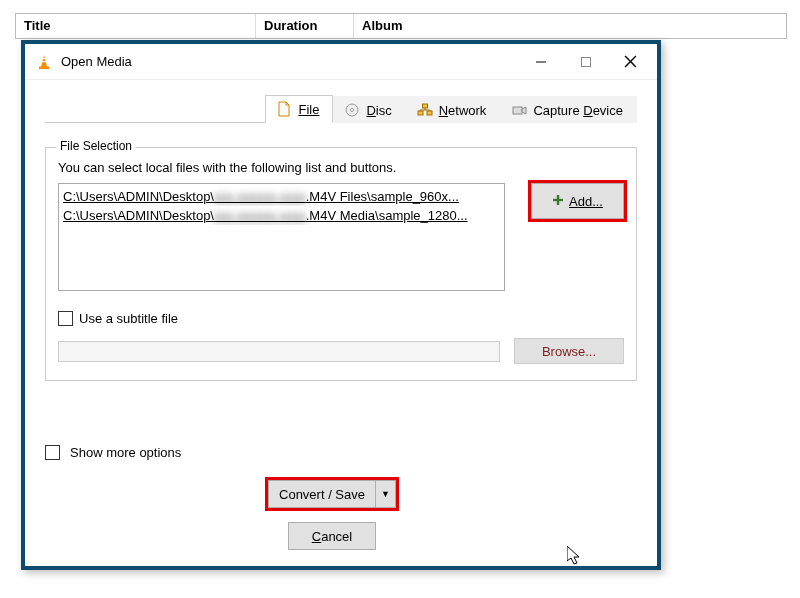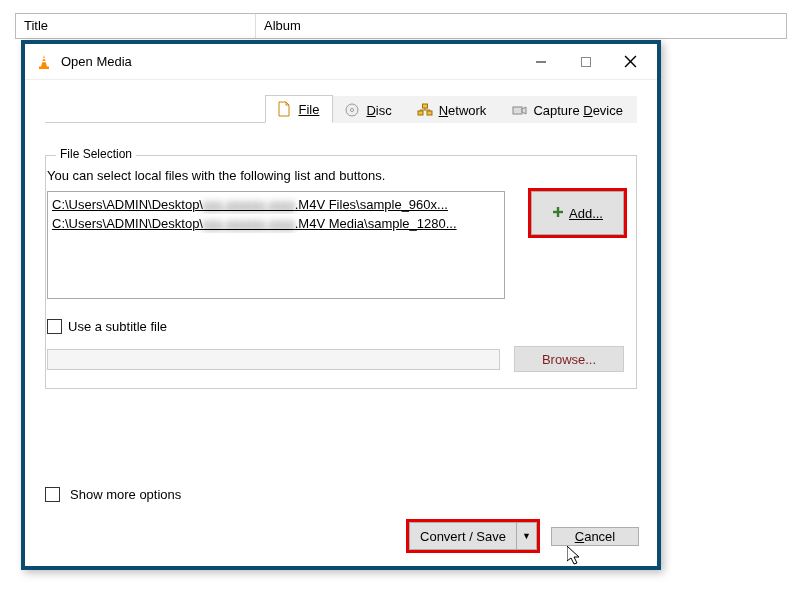--- a/index.html
+++ b/index.html
@@ -23,20 +23,21 @@
     right: 13px;
     height: 26px;
     border: 1px solid #bbb;
     background: #fff;
     display: flex;
   }
   .table-header .col {
     border-right: 1px solid #ddd;
     padding: 4px 8px;
     font-size: 13px;
+    font-weight: bold;
   }
   .table-header .col-title { width: 240px; }
   .table-header .col-duration { width: 98px; }
   .table-header .col-album { flex: 1; border-right: none; }
 
   
   .dialog {
     position: absolute;
     top: 40px;
     left: 21px;
@@ -96,22 +97,22 @@
     border-color: #ccc;
     border-bottom: 1px solid #fff;
     z-index: 2;
   }
   .tab .u { text-decoration: underline; }
   .icon16 { width: 16px; height: 16px; display: inline-block; }
 
   
   .fieldset {
     border: 1px solid #ccc;
-    margin-top: 32px;
-    padding: 12px 12px 16px 1px;
+    margin-top: 24px;
+    padding: 12px 12px 16px 12px;
     position: relative;
   }
   .fieldset-legend {
     position: absolute;
     top: -9px;
     left: 10px;
     background: #fff;
     padding: 0 4px;
     font-size: 12px;
     color: #000;
@@ -136,28 +137,28 @@
   }
   .blur {
     color: transparent;
     text-shadow: 0 0 6px rgba(80,80,80,0.9);
   }
 
   .side-btns { display: flex; flex-direction: column; gap: 8px; width: 93px; }
   .btn {
     background: #e1e1e1;
     border: 1px solid #adadad;
-    height: 19px;
+    height: 28px;
     padding: 0 8px;
     display: flex; align-items: center; justify-content: center;
     font-size: 13px;
     gap: 5px;
     cursor: pointer;
   }
-  .btn.small { height: 44px; }
+  .btn.small { height: 36px; }
   .highlight-red {
     outline: 3px solid #e30000;
     outline-offset: 0;
   }
   .btn .u { text-decoration: underline; }
 
   .subtitle-row {
     margin-top: 20px;
     display: flex; align-items: flex-end; gap: 6px;
     font-size: 13px;
@@ -190,20 +191,21 @@
     margin-top: auto;
     margin-bottom: 8px;
     display: flex; align-items: center; gap: 10px;
     font-size: 13px;
   }
 
   .bottom-row {
     padding: 0 18px 16px 0;
     display: flex; justify-content: flex-end; gap: 14px;
     align-items: center;
+    flex-direction: column;
   }
   .convert-btn {
     width: 128px; height: 28px;
     display: flex; align-items: center;
   }
   .convert-main {
     flex: 1; display: flex; align-items: center; justify-content: center;
     border: 1px solid #adadad; background: #e1e1e1; height: 100%;
   }
   .convert-dd {
@@ -219,20 +221,21 @@
     width: 16px; height: 20px;
     pointer-events: none;
     z-index: 100;
   }
 </style>
 </head>
 <body>
 
 <div class="table-header">
   <div class="col col-title">Title</div>
+  <div class="col col-duration">Duration</div>
   <div class="col col-album">Album</div>
 </div>
 
 <div class="dialog">
   <div class="titlebar">
     <span class="cone-icon">
       <svg viewBox="0 0 18 18">
         <polygon points="9,2 12,14 6,14" fill="#ff8c00"></polygon>
         <rect x="7" y="5" width="4" height="1.2" fill="#fff"></rect>
         <rect x="6.5" y="8" width="5" height="1.2" fill="#fff"></rect>

